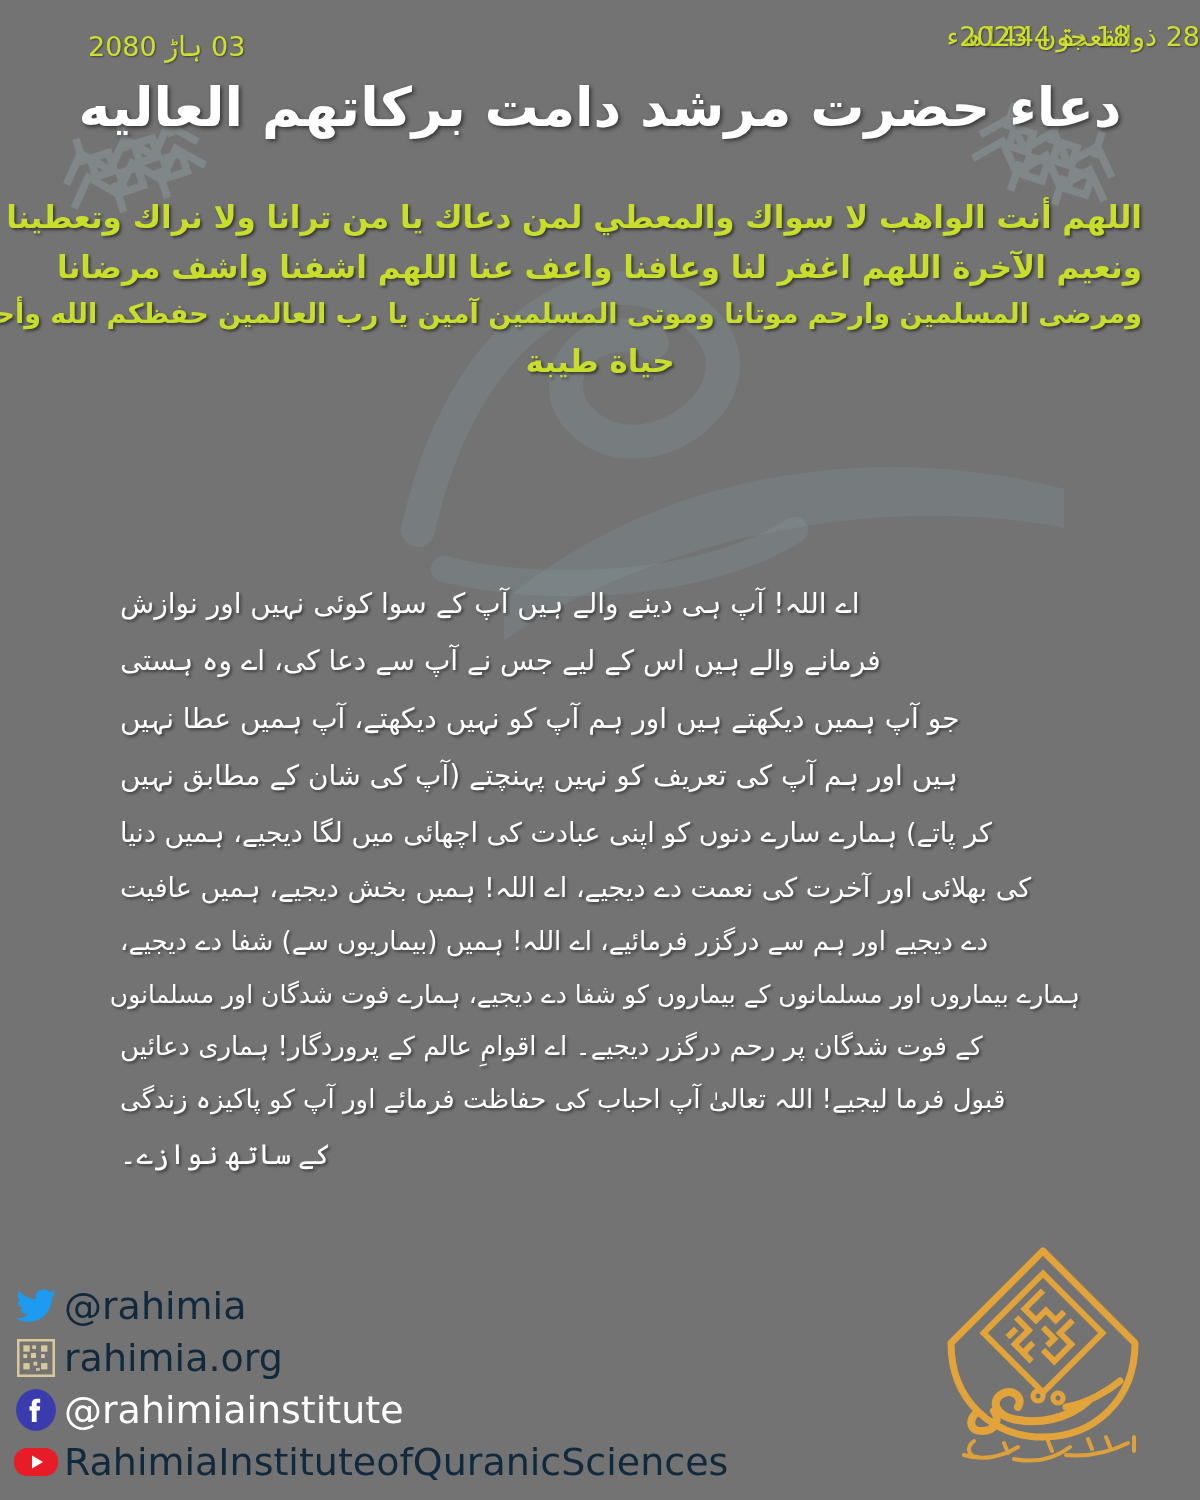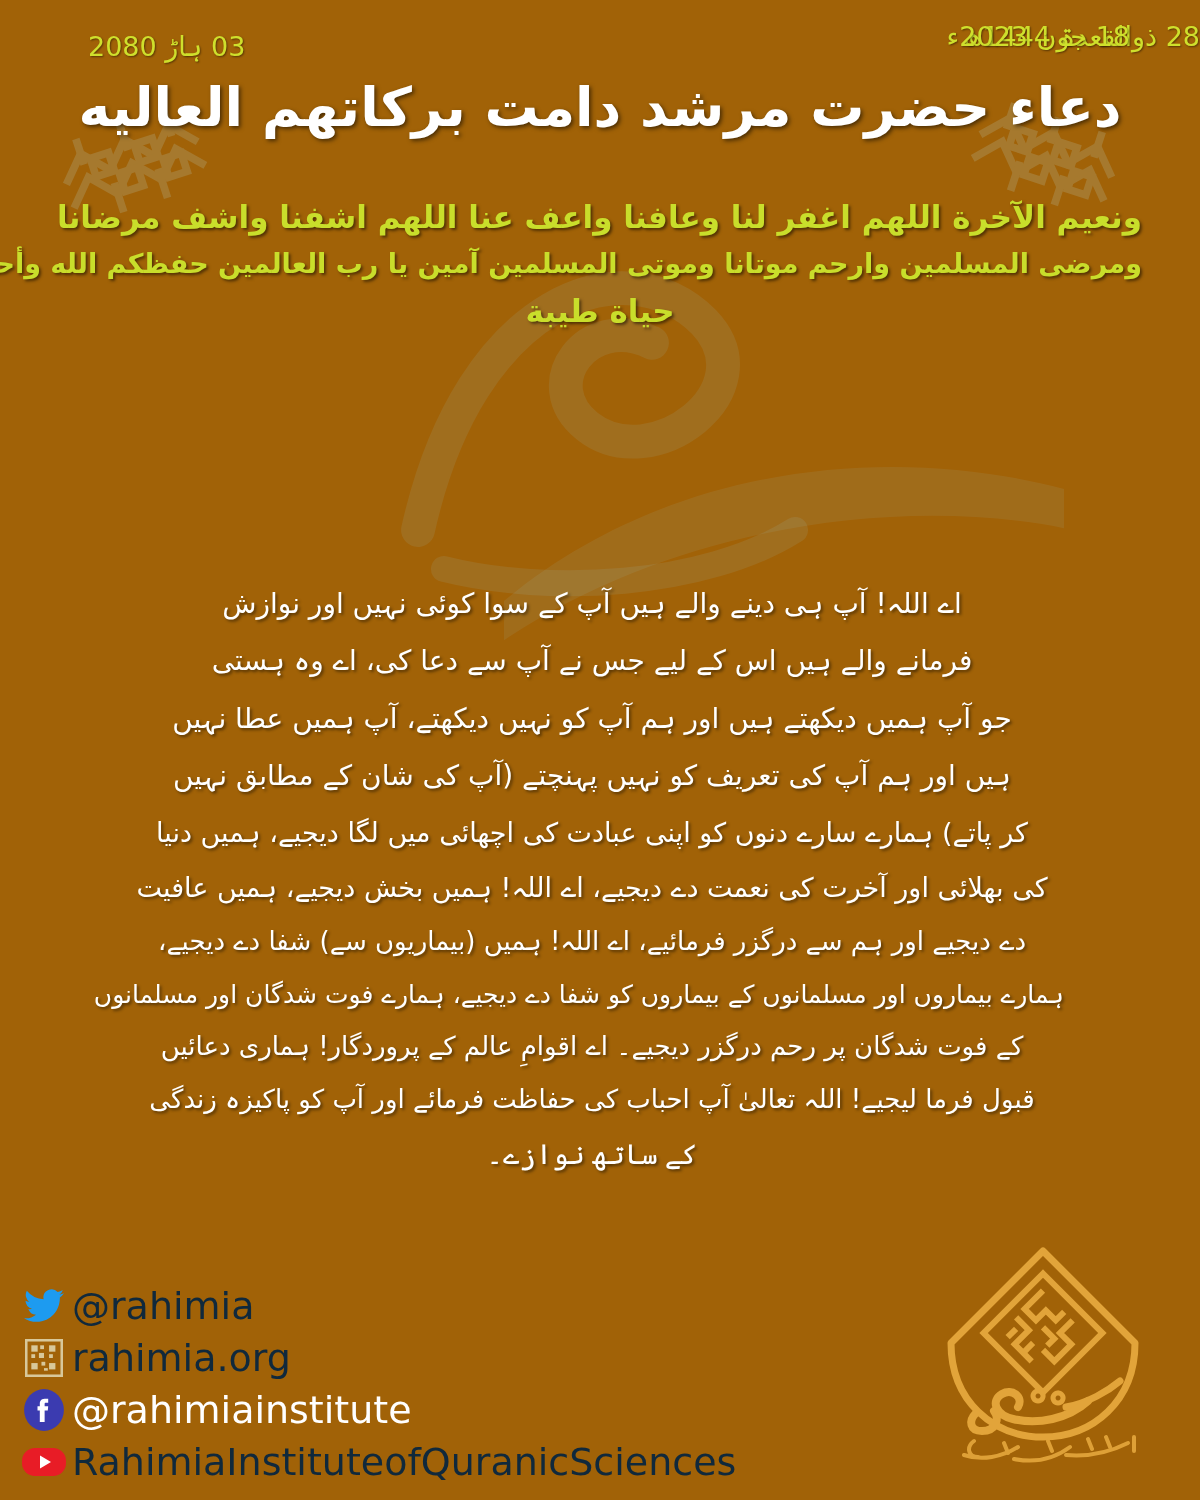--- a/index.html
+++ b/index.html
@@ -6,21 +6,21 @@
   * { margin:0; padding:0; box-sizing:border-box; }
   html,body{
     width:1200px; height:1500px;
     background:#15658b;
     font-family:"DejaVu Sans","Liberation Sans",sans-serif;
     overflow:hidden;
   }
   #poster{
     position:relative;
     width:1200px; height:1500px;
-    background:#a16207;
+    background:#737373;
     overflow:hidden;
   }
 
   
   .bg-layer{position:absolute; inset:0; pointer-events:none;}
   .kufic-wm{
     position:absolute; top:92px; width:230px; height:135px;
     opacity:.17;
   }
   .kufic-wm.left{ left:28px; }
@@ -75,36 +75,36 @@
     font-size:31px;
     font-weight:bold;
     line-height:1.62;
     text-shadow:2px 2px 3px rgba(0,0,0,.5);
     white-space:nowrap;
   }
   .arabic-line.tail{ white-space:normal; }
 
   
   .urdu-block{
-    position:absolute; top:575px; left:120px; right:136px;
-    text-align:center;
+    position:absolute; top:575px; left:120px; right:120px;
+    text-align:left;
     direction:rtl;
   }
   .urdu-line{
     color:#ffffff;
     font-size:28px;
     line-height:2.05;
     text-shadow:2px 2px 3px rgba(0,0,0,.45);
     white-space:nowrap;
   }
   .urdu-line.short{ white-space:normal;font-family:Liberation Serif, serif; }
 
   
   .social-block{
-    position:absolute; left:22px; bottom:12px;
+    position:absolute; left:14px; bottom:12px;
     direction:ltr; text-align:left;margin-top:48px;
   }
   .social-row{
     display:flex; align-items:center;
     gap:6px;
     height:52px;
   }
   .social-row .label{
     font-size:38px;
     color:#10293c;
@@ -171,20 +171,21 @@
 
   <div class="date-row">
     <div class="date left-date">03 ہاڑ 2080</div>
     <div class="date center-date">28 ذوالقعدۃ 1444ھ</div>
     <div class="date right-date">18 جون 2023ء</div>
   </div>
 
   <div class="poster-title">دعاء حضرت مرشد دامت بركاتهم العالیه</div>
 
   <div class="arabic-block">
+    <div class="arabic-line">اللهم أنت الواهب لا سواك والمعطي لمن دعاك يا من ترانا ولا نراك وتعطينا</div>
     <div class="arabic-line">ونعيم الآخرة اللهم اغفر لنا وعافنا واعف عنا اللهم اشفنا واشف مرضانا</div>
     <div class="arabic-line" style="font-size:27px;">ومرضى المسلمين وارحم موتانا وموتى المسلمين آمين يا رب العالمين حفظكم الله وأحياكم</div>
     <div class="arabic-line tail">حياة طيبة</div>
   </div>
 
   <div class="urdu-block">
     <div class="urdu-line">اے اللہ! آپ ہی دینے والے ہیں آپ کے سوا کوئی نہیں اور نوازش</div>
     <div class="urdu-line">فرمانے والے ہیں اس کے لیے جس نے آپ سے دعا کی، اے وہ ہستی</div>
     <div class="urdu-line">جو آپ ہمیں دیکھتے ہیں اور ہم آپ کو نہیں دیکھتے، آپ ہمیں عطا نہیں</div>
     <div class="urdu-line">ہیں اور ہم آپ کی تعریف کو نہیں پہنچتے (آپ کی شان کے مطابق نہیں</div>

